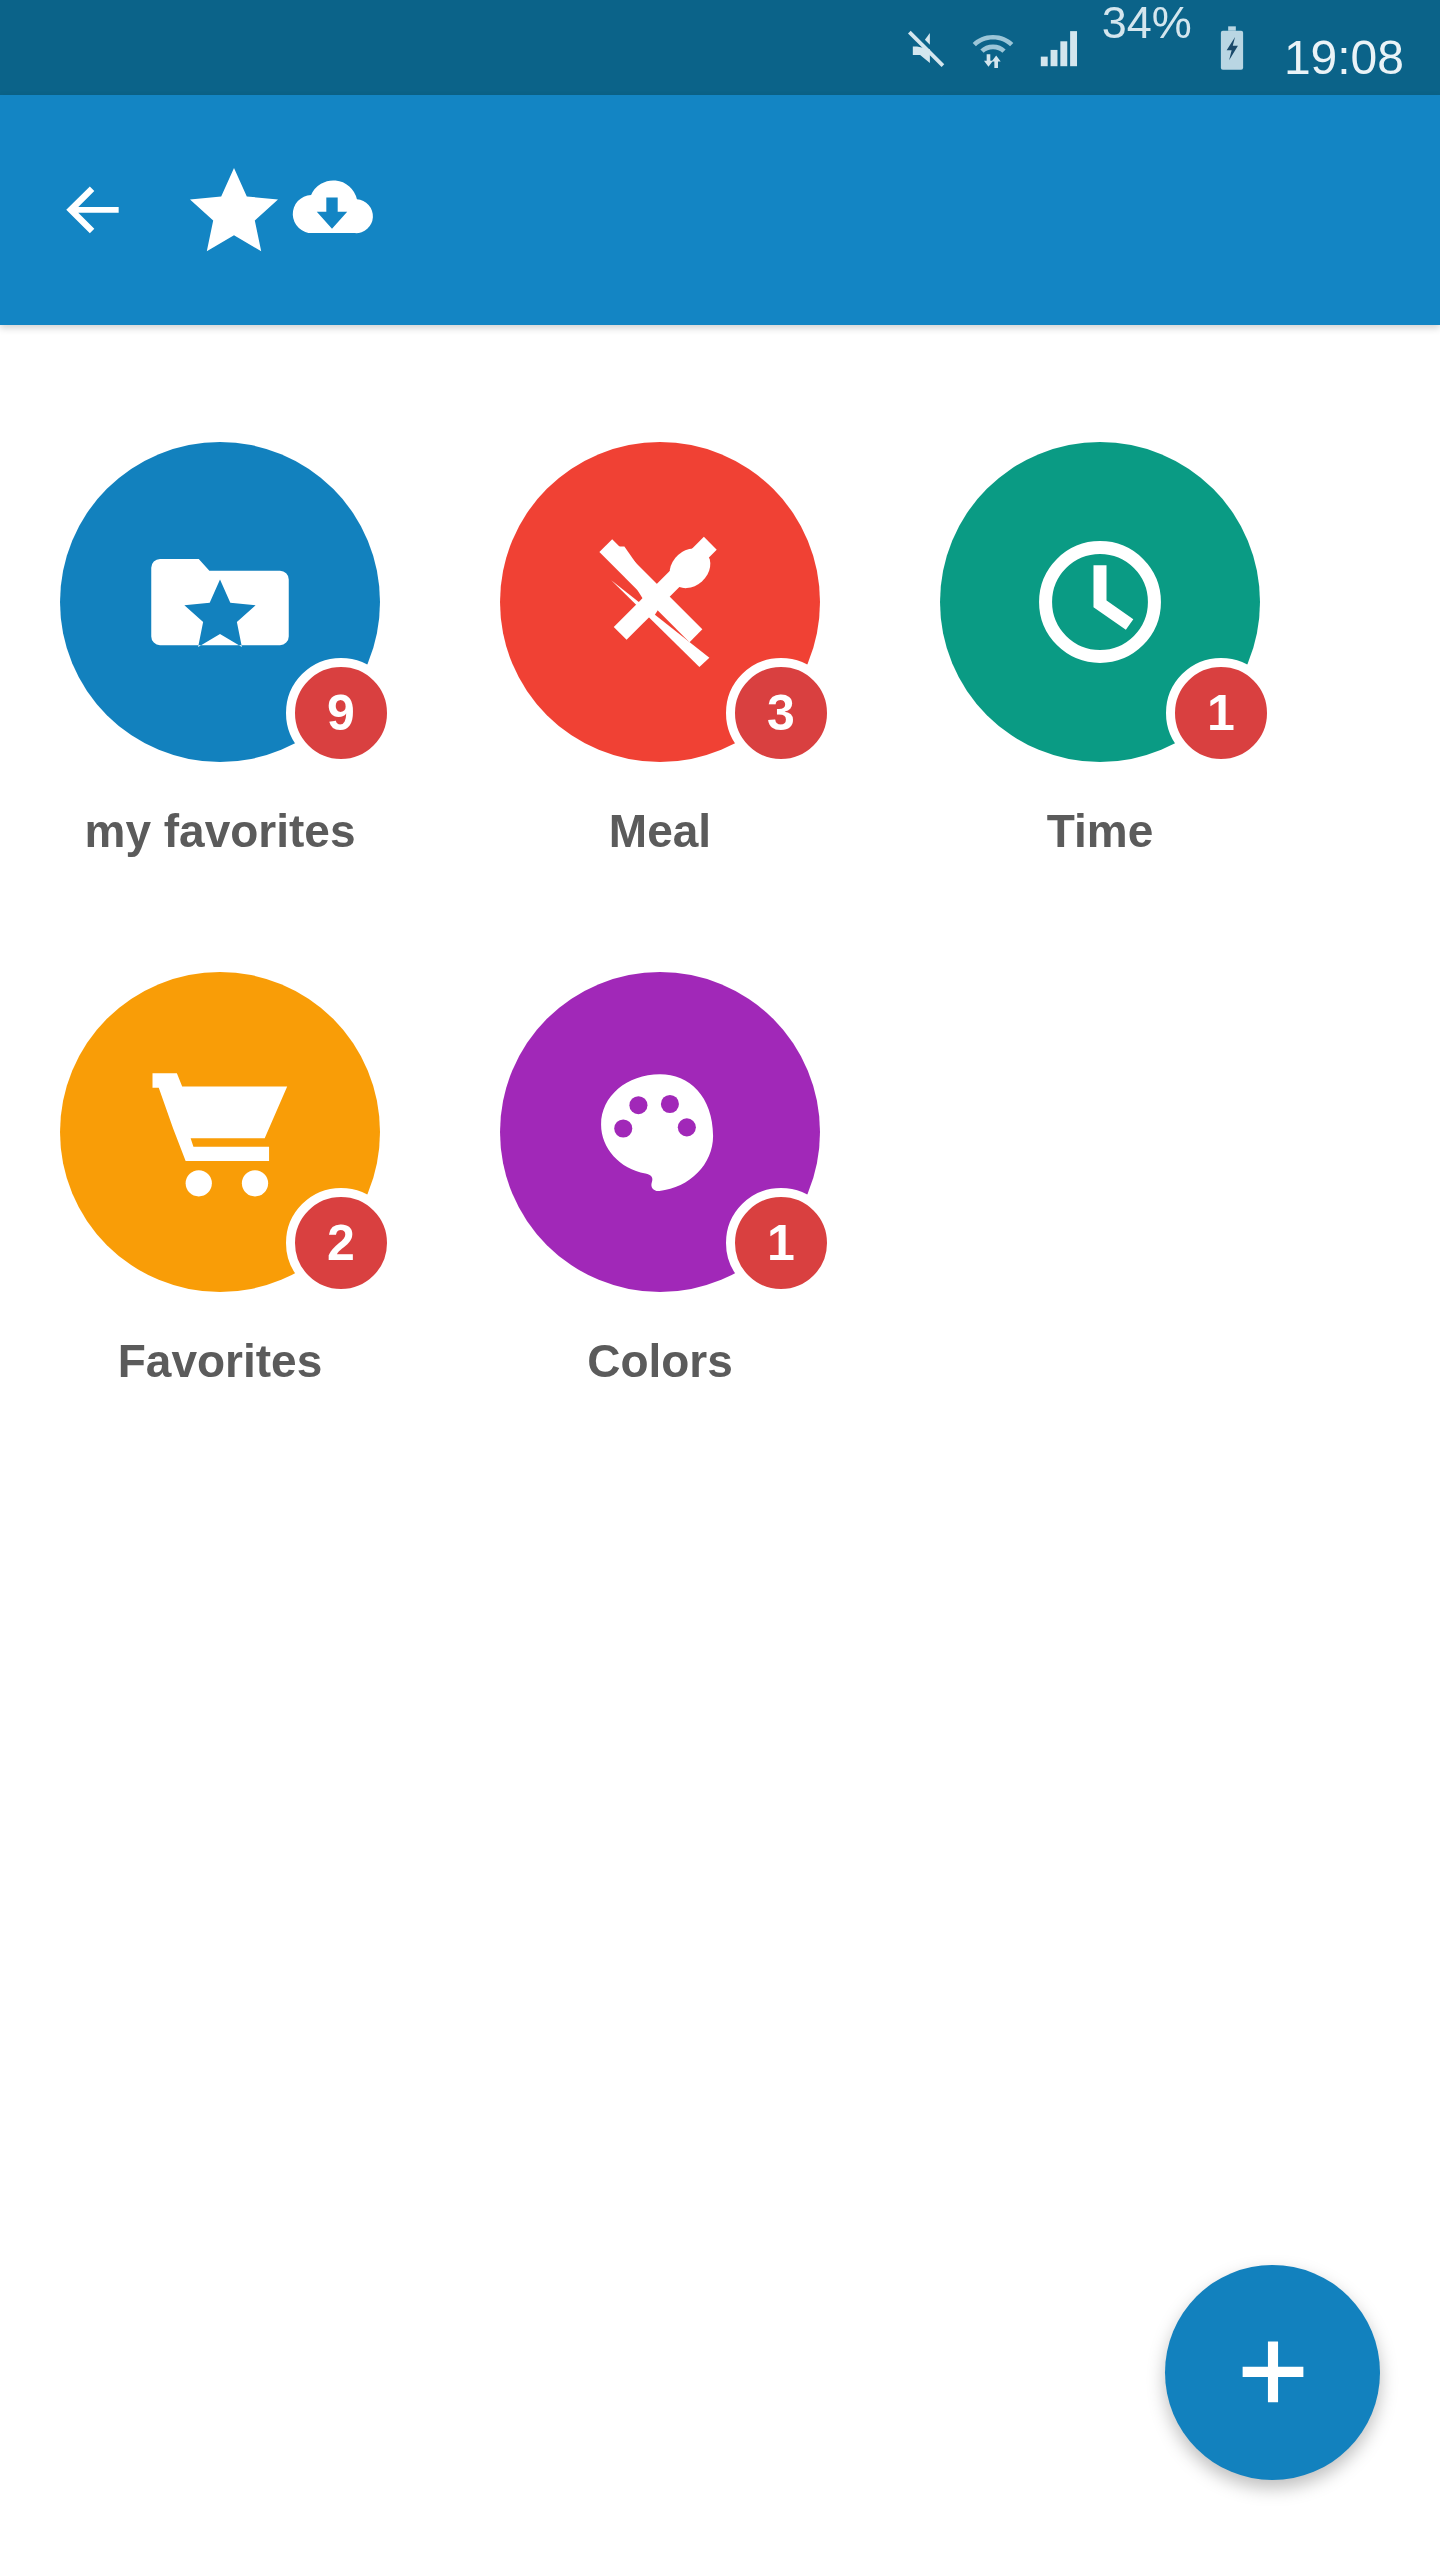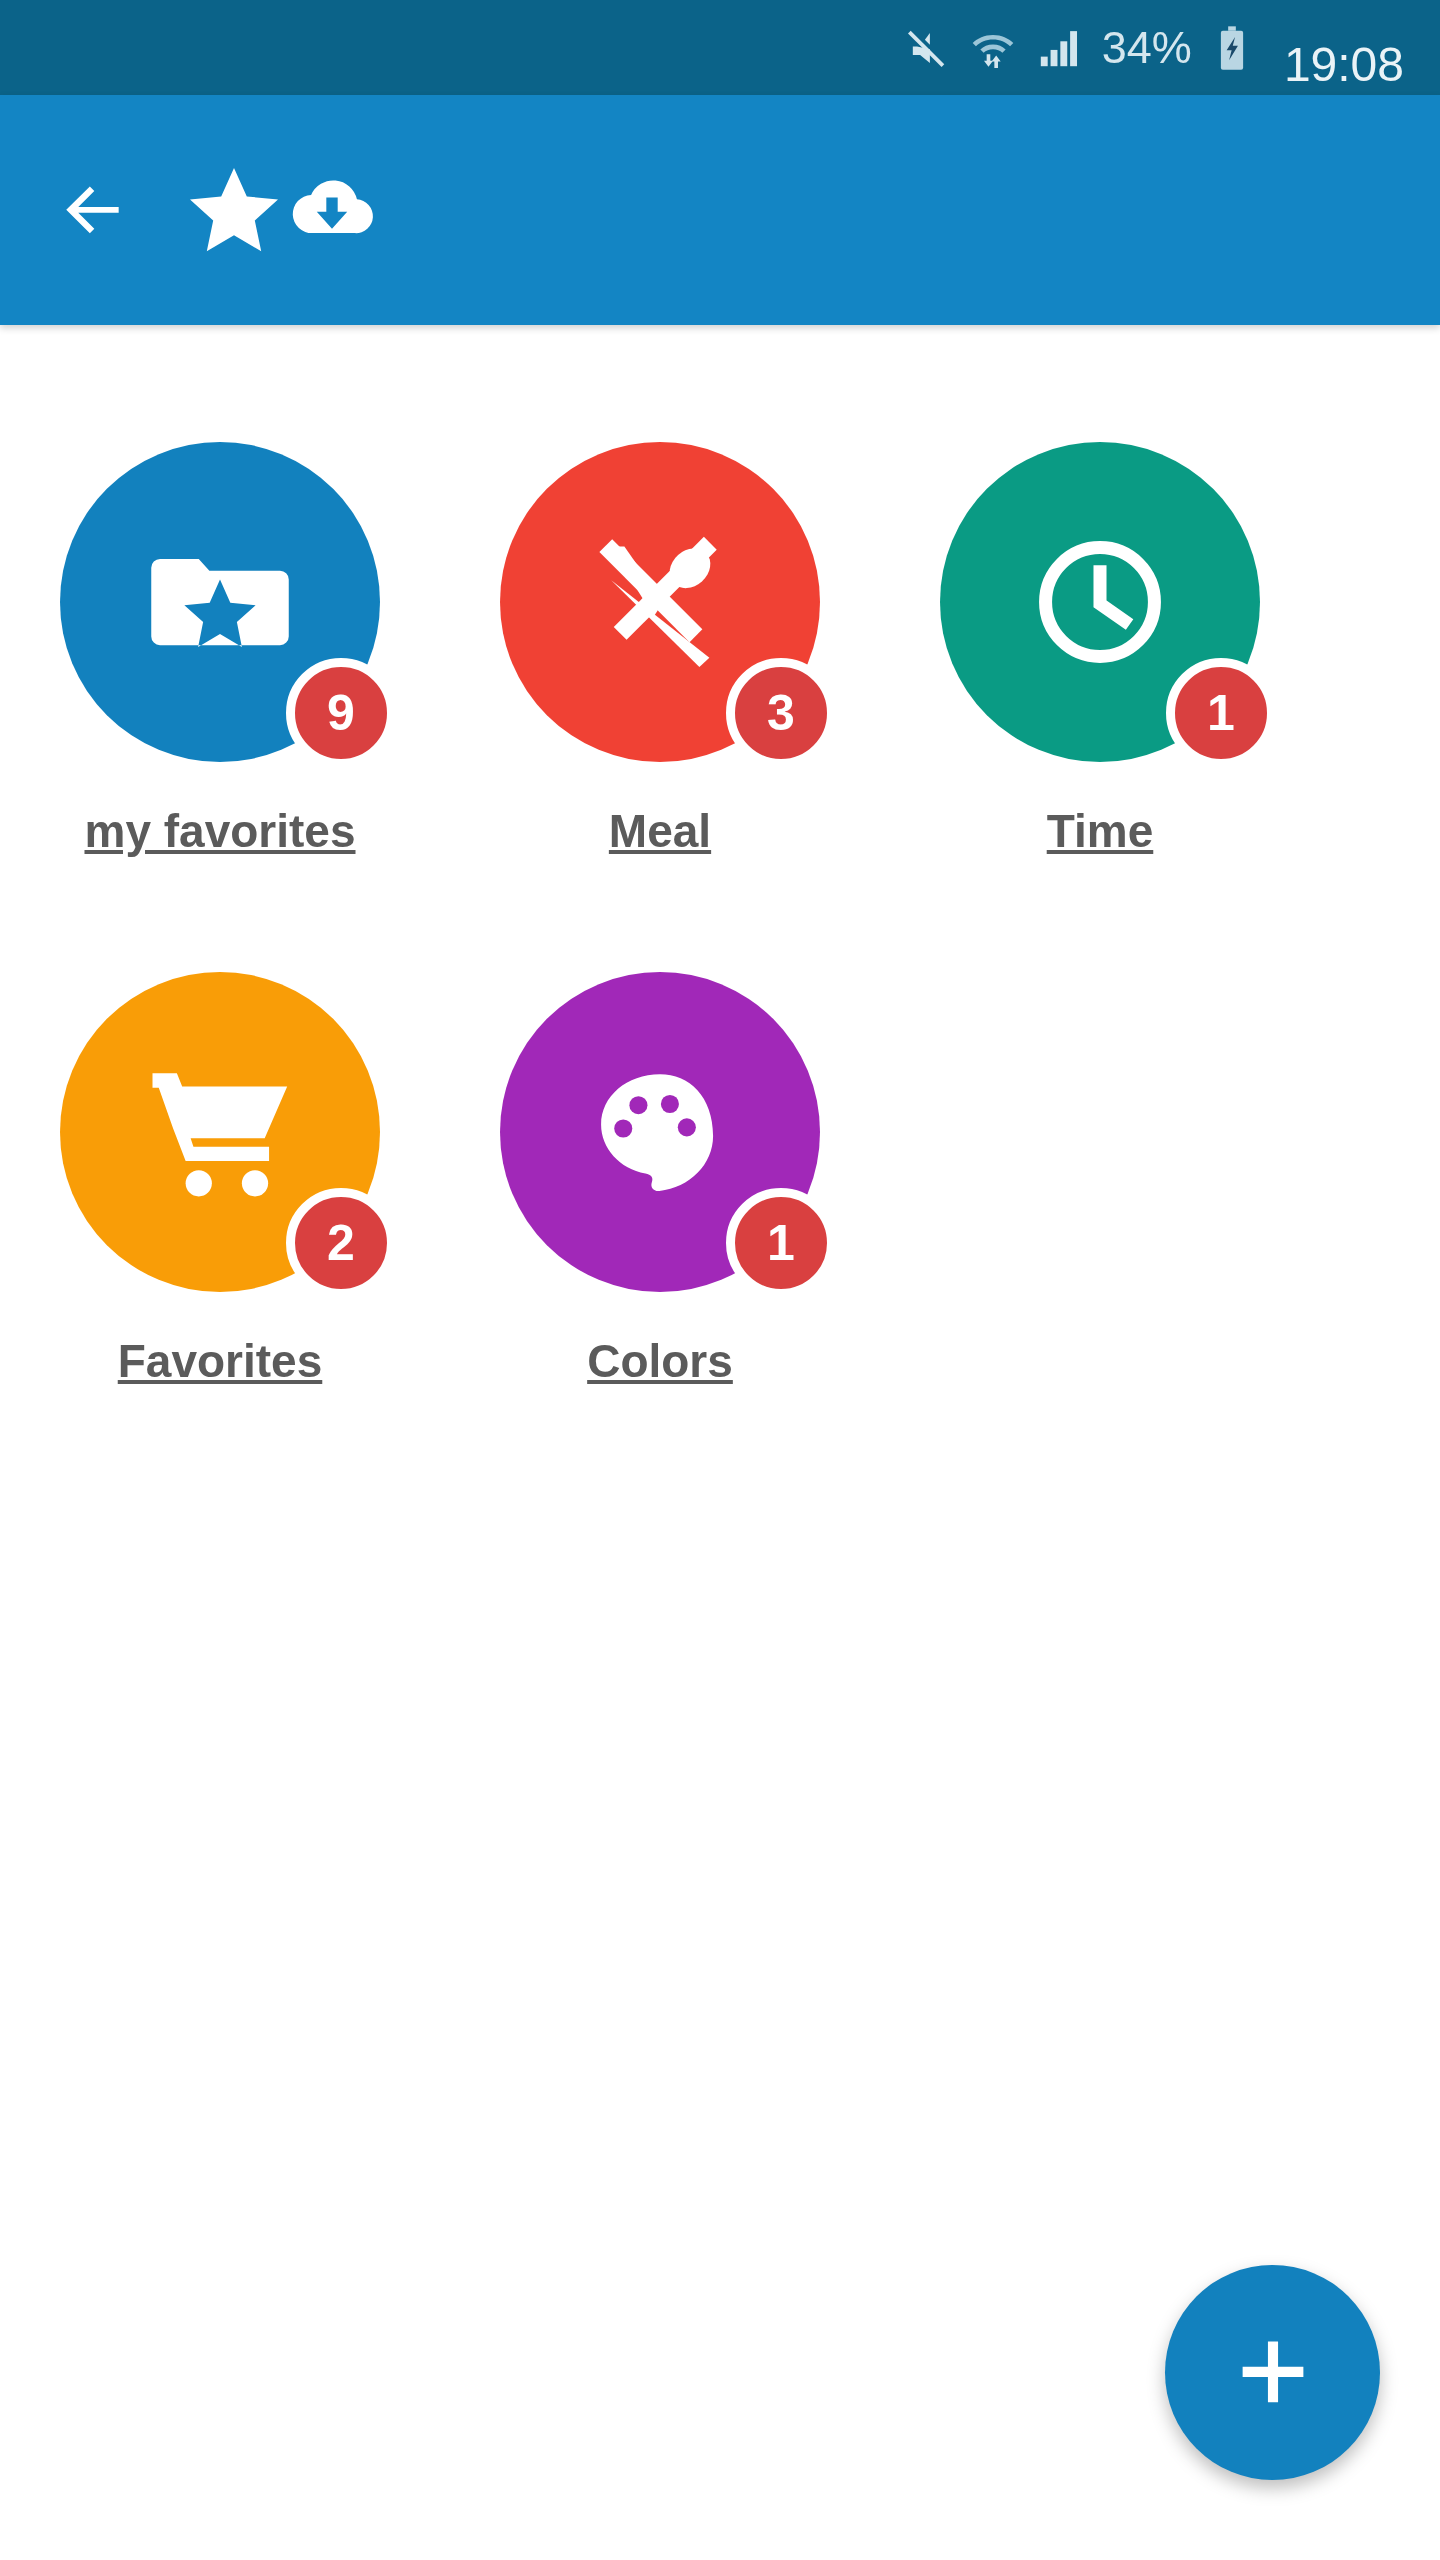--- a/index.html
+++ b/index.html
@@ -20,21 +20,20 @@
   }
 
   
   .status-bar {
     position: absolute;
     top: 0; left: 0;
     width: 1440px;
     height: 95px;
     background: #0b6389;
     display: flex;
-    align-items: center;
     justify-content: flex-end;
     padding-right: 36px;
     gap: 20px;
     padding-left: 48px;
   }
   .sb-icon { display: flex; align-items: center; justify-content: center; }
   .sb-text {
     color: #d4e6ee;
     font-size: 45px;
     font-weight: 400;
@@ -159,21 +158,20 @@
     line-height: 1;
   }
 
   .tile-label {
     margin-top: 42px;
     color: #5b5b5b;
     font-size: 46px;
     font-weight: 700;
     text-align: center;
     white-space: nowrap;
-    text-decoration: underline;
   }
 
   
   .fab {
     position: absolute;
     right: 60px;
     bottom: 80px;
     width: 215px;
     height: 215px;
     border-radius: 50%;

